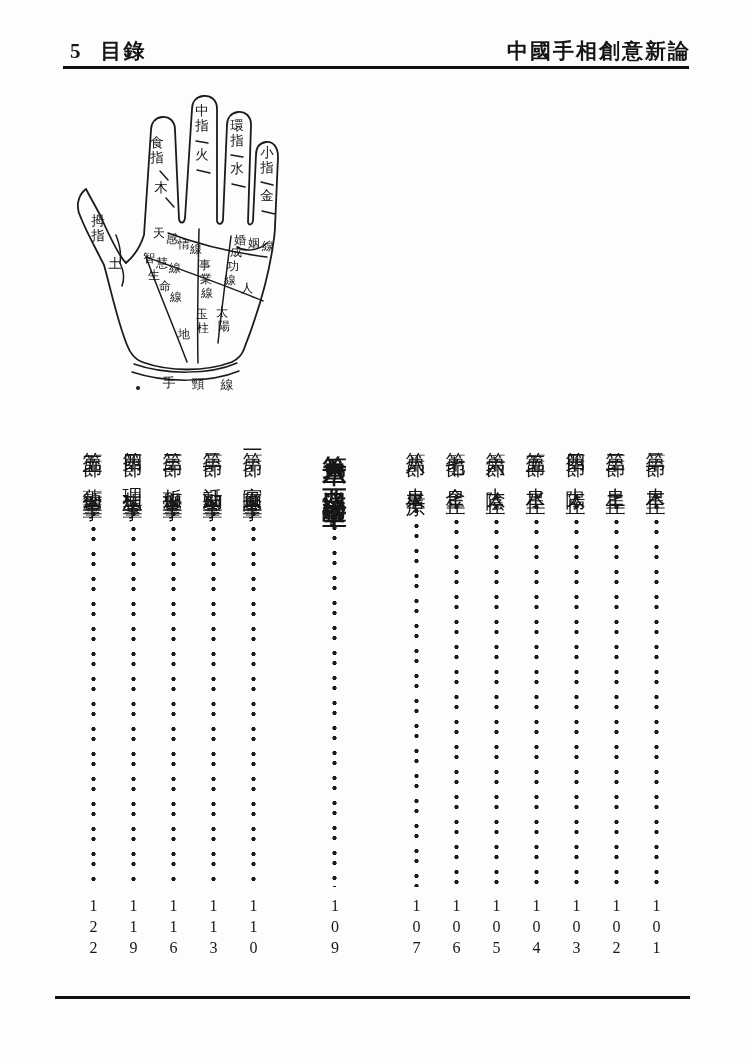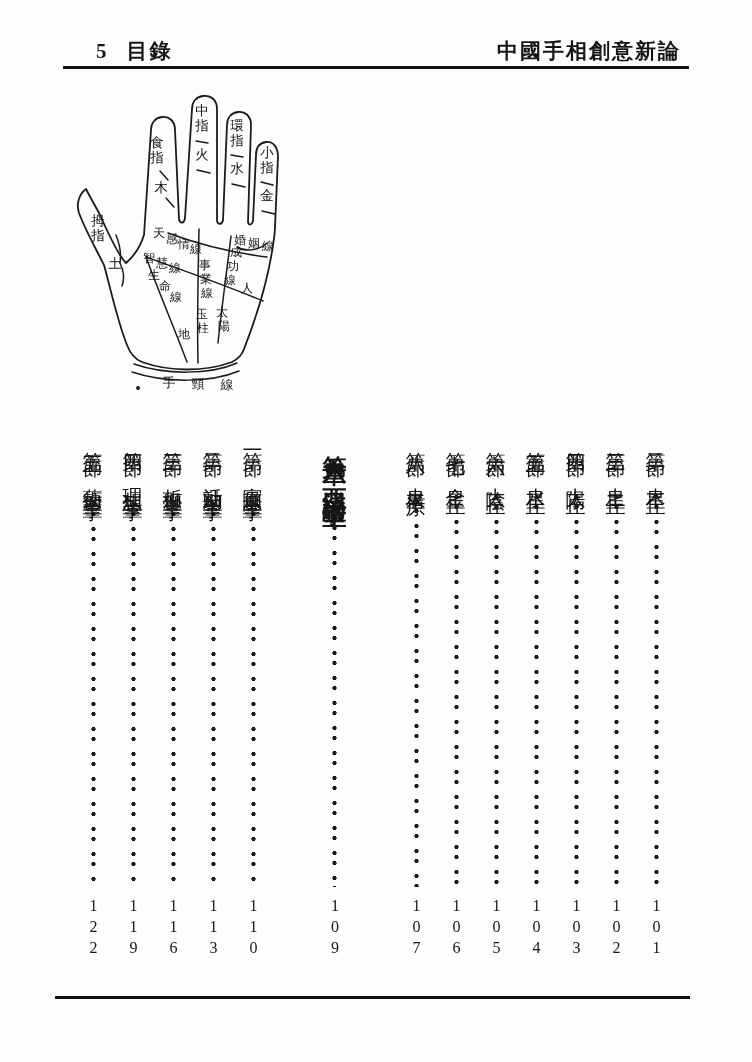--- a/index.html
+++ b/index.html
@@ -2,23 +2,23 @@
 <html><head>
 <meta charset="utf-8">
 <style>
   html,body{margin:0;padding:0;}
   body{
     width:752px;height:1062px;position:relative;overflow:hidden;
     background:#fdfdfc;color:#161616;
     font-family:"Liberation Serif","DejaVu Serif",serif;
   }
   
-  .header-left{position:absolute;left:96px;top:37px;font-size:21px;font-weight:700;white-space:nowrap;}
+  .header-left{position:absolute;left:70px;top:37px;font-size:21px;font-weight:700;white-space:nowrap;}
   .header-left .sec{margin-left:20px;letter-spacing:2px;}
-  .header-right{position:absolute;right:71px;top:37px;font-size:21px;font-weight:700;letter-spacing:2px;white-space:nowrap;}
+  .header-right{position:absolute;right:61px;top:37px;font-size:21px;font-weight:700;letter-spacing:2px;white-space:nowrap;}
   .rule-top{position:absolute;left:63px;top:66px;width:626px;height:3px;background:#101010;}
   .rule-bottom{position:absolute;left:55px;top:996px;width:635px;height:3px;background:#101010;}
   
   .hand-figure{position:absolute;left:70px;top:85px;width:290px;height:320px;}
   svg .outline{fill:none;stroke:#1b1b1b;stroke-width:1.8;stroke-linecap:round;stroke-linejoin:round;}
   svg .pline{fill:none;stroke:#1b1b1b;stroke-width:1.5;stroke-linecap:round;}
   svg text{font-family:"Liberation Serif","DejaVu Serif",serif;fill:#141414;}
   .finger-label{font-size:13.5px;}
   .palm-label{font-size:12px;}
   .wrist-label{font-size:13px;}

